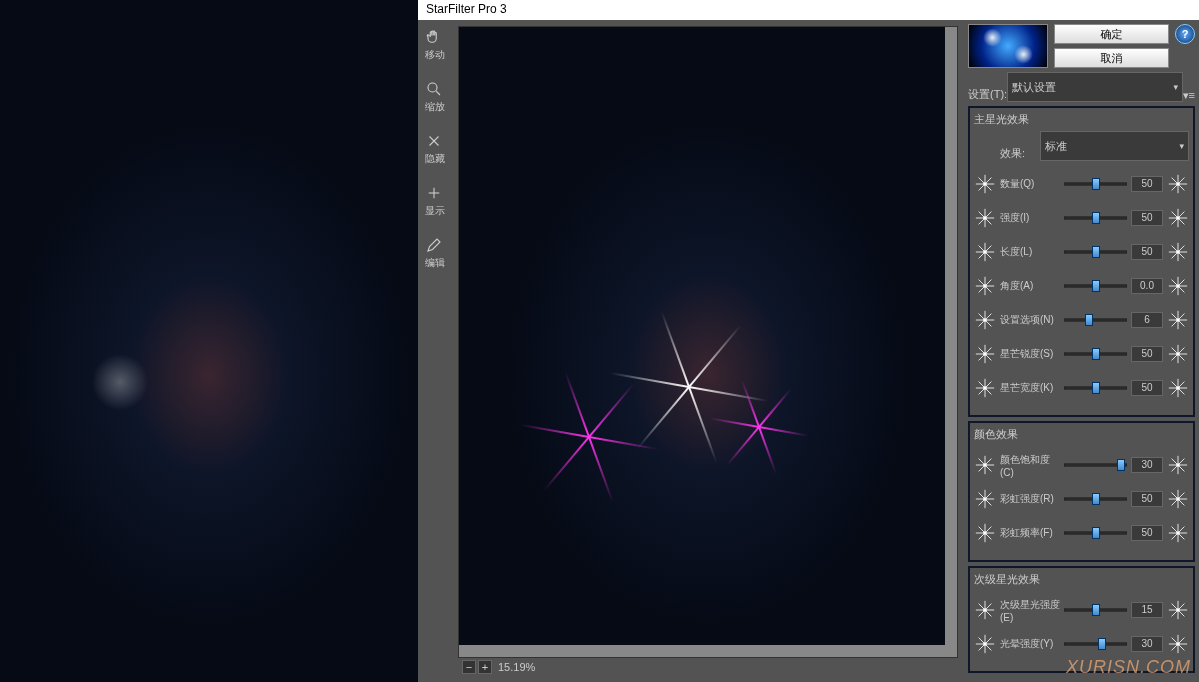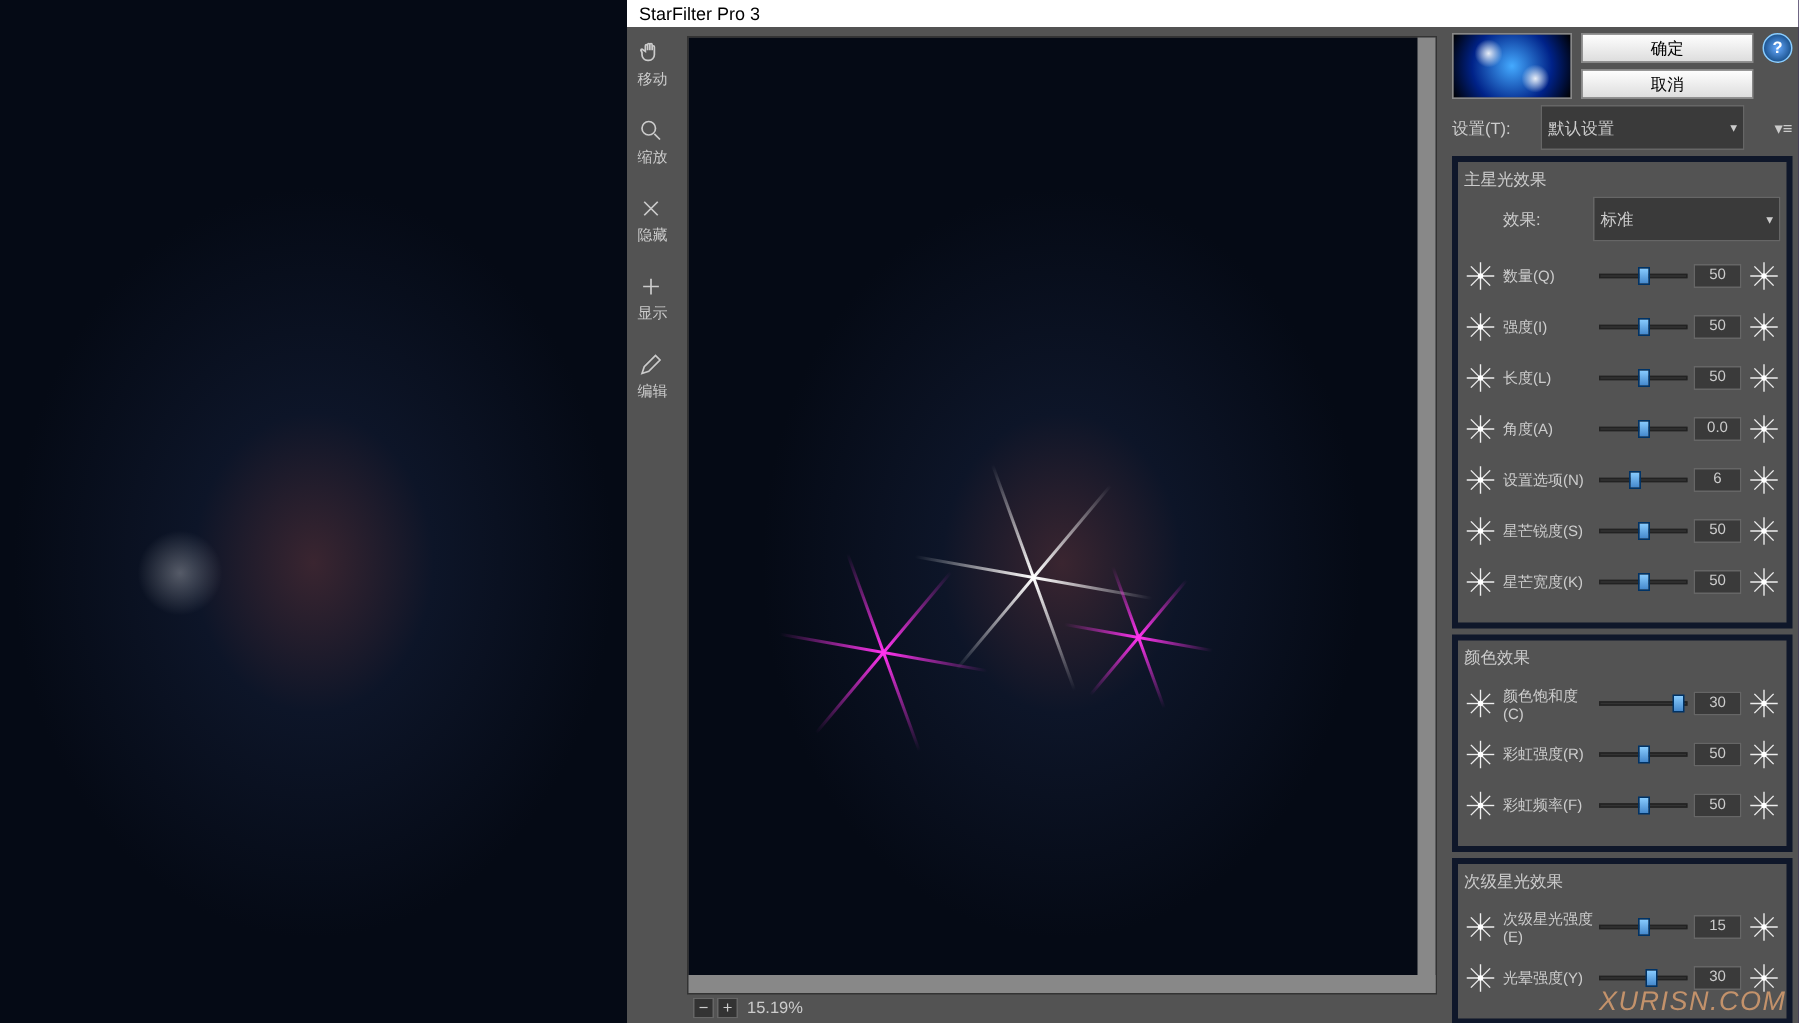--- a/index.html
+++ b/index.html
@@ -26,24 +26,24 @@
 .statusbar{height:18px;display:flex;align-items:center;gap:6px;padding:2px 4px}
 .zbox{display:flex;gap:2px}
 .zbtn{width:14px;height:14px;background:#333;border:1px solid #666;display:flex;align-items:center;justify-content:center;cursor:pointer}
 .panel{width:235px;background:#535353;display:flex;flex-direction:column;padding:4px;gap:4px;overflow:hidden}
 .toprow{display:flex;gap:6px;align-items:flex-start}
 .thumb{width:80px;height:44px;background:radial-gradient(circle,#4af 0%,#028 60%,#000 100%);border:1px solid #888;position:relative}
 .thumb::before{content:"";position:absolute;inset:0;background:radial-gradient(circle at 30% 30%,rgba(255,255,255,.9) 0%,transparent 15%),radial-gradient(circle at 70% 70%,rgba(255,255,255,.9) 0%,transparent 15%)}
 .btncol{flex:1;display:flex;flex-direction:column;gap:4px}
 .btn{height:20px;background:linear-gradient(#fefefe,#ddd);border:1px solid #888;color:#000;display:flex;align-items:center;justify-content:center;cursor:pointer}
 .help{width:20px;height:20px;border-radius:50%;background:radial-gradient(circle,#6af,#036);display:flex;align-items:center;justify-content:center;color:#fff;font-weight:bold;cursor:pointer;border:1px solid #8cf}
-.setrow{display:flex;align-items:center;gap:20px}
+.setrow{display:flex;align-items:flex-end;gap:0}
 .sel{flex:1;height:30px;background:#3a3a3a;border:1px solid #666;padding:0 4px;display:flex;align-items:center;justify-content:space-between;cursor:pointer}
 .chev{font-size:9px}
-.group{border:4px solid #0f172a;padding:4px}
+.group{border:2px solid #0f172a;padding:4px}
 .gtitle{font-size:11px;margin-bottom:4px}
 .srow{display:flex;align-items:center;gap:4px;margin:12px 0;height:22px}
 .sicon{width:22px;height:22px;position:relative;cursor:pointer;flex-shrink:0}
 .sicon svg{width:100%;height:100%}
 .slabel{width:60px;font-size:10px;flex-shrink:0}
 .slider{flex:1;height:14px;position:relative;cursor:pointer}
 .track{position:absolute;left:0;right:0;top:50%;height:3px;background:#333;border:1px solid #222;transform:translateY(-50%)}
 .thumb2{position:absolute;width:8px;height:12px;background:linear-gradient(#8cf,#48c);border:1px solid #036;top:1px;transform:translateX(-50%)}
 .valbox{width:32px;height:16px;background:#3a3a3a;border:1px solid #666;text-align:center;line-height:14px;font-size:10px;flex-shrink:0}
 .ricon{width:22px;height:22px;flex-shrink:0;cursor:pointer}

